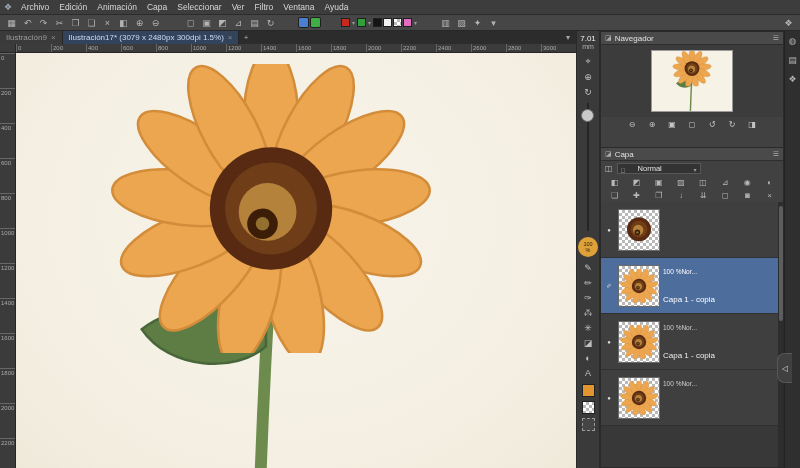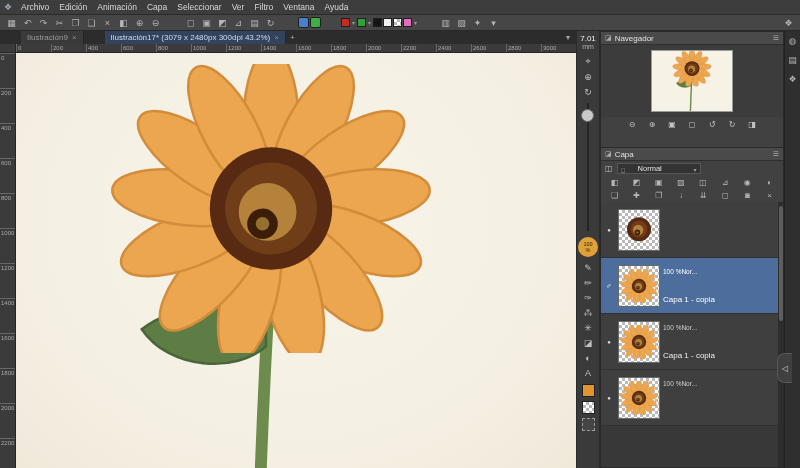--- a/index.html
+++ b/index.html
@@ -14,21 +14,21 @@
   .toolbar{position:absolute;left:0;top:15px;width:800px;height:16px;background:#464646;border-bottom:1px solid #282828;display:flex;align-items:center;padding:0 4px;gap:1px;}
   .tb{width:15px;height:13px;display:flex;align-items:center;justify-content:center;font-size:9px;color:#b5b5b5;}
   .gap{width:18px;}
   .chip{width:9px;height:9px;border:1px solid #1f1f1f;flex:0 0 auto;}
   .chip.app{border-radius:2px;width:11px;height:11px;}
   .caret{font-size:6px;color:#999;padding:0 1px;}
   .checker-bg{background-image:linear-gradient(45deg,#b9b9b9 25%,transparent 25%,transparent 75%,#b9b9b9 75%),linear-gradient(45deg,#b9b9b9 25%,#fff 25%,#fff 75%,#b9b9b9 75%);background-position:0 0,3px 3px;background-size:6px 6px;background-color:#fff;}
   .tb-end{margin-left:auto;}
 
   .tabbar{position:absolute;left:0;top:31px;width:576px;height:13px;background:#2c2c2c;display:flex;align-items:stretch;font-size:8px;}
-  .tab{display:flex;align-items:center;gap:4px;padding:0 6px;background:#3a3a3a;color:#9a9a9a;border-right:1px solid #262626;white-space:nowrap;margin-left:21px;}
+  .tab{display:flex;align-items:center;gap:4px;padding:0 6px;background:#3a3a3a;color:#9a9a9a;border-right:1px solid #262626;white-space:nowrap;}
   .tab.active{background:#33435c;color:#cddcf2;}
   .tab .close{font-size:8px;color:#8d8d8d;}
   .tab-add{width:13px;display:flex;align-items:center;justify-content:center;color:#b0b0b0;}
   .tab-spacer{flex:1;}
   .tab-overflow{width:16px;display:flex;align-items:center;justify-content:center;color:#a5a5a5;}
 
   
   .corner{position:absolute;left:0;top:44px;width:16px;height:9px;background:#3b3b3b;border-right:1px solid #262626;border-bottom:1px solid #262626;}
   .hruler{position:absolute;left:16px;top:44px;width:560px;height:9px;background:#3b3b3b;border-bottom:1px solid #262626;display:flex;overflow:hidden;}
   .hcell{flex:0 0 35px;width:35px;height:100%;border-left:1px solid #676767;position:relative;}
@@ -183,21 +183,21 @@
       <span class="tb">▾</span>
     <span class="tb tb-end">❖</span>
   </div>
 
   <div class="tabbar">
     <div class="tab">
       <span>Ilustración9</span>
       <span class="close">×</span>
     </div>
     <div class="tab active">
-      <span>Ilustración17* (3079 x 2480px 300dpi 43.2%)</span>
+      <span>Ilustración17* (3079 x 2480px 300dpi 1.5%)</span>
       <span class="close">×</span>
     </div>
     <div class="tab-add">+</div>
     <div class="tab-spacer"></div>
     <div class="tab-overflow">▾</div>
   </div>
 
   <div class="corner"></div>
   <div class="hruler">
     <div class="hcell">

